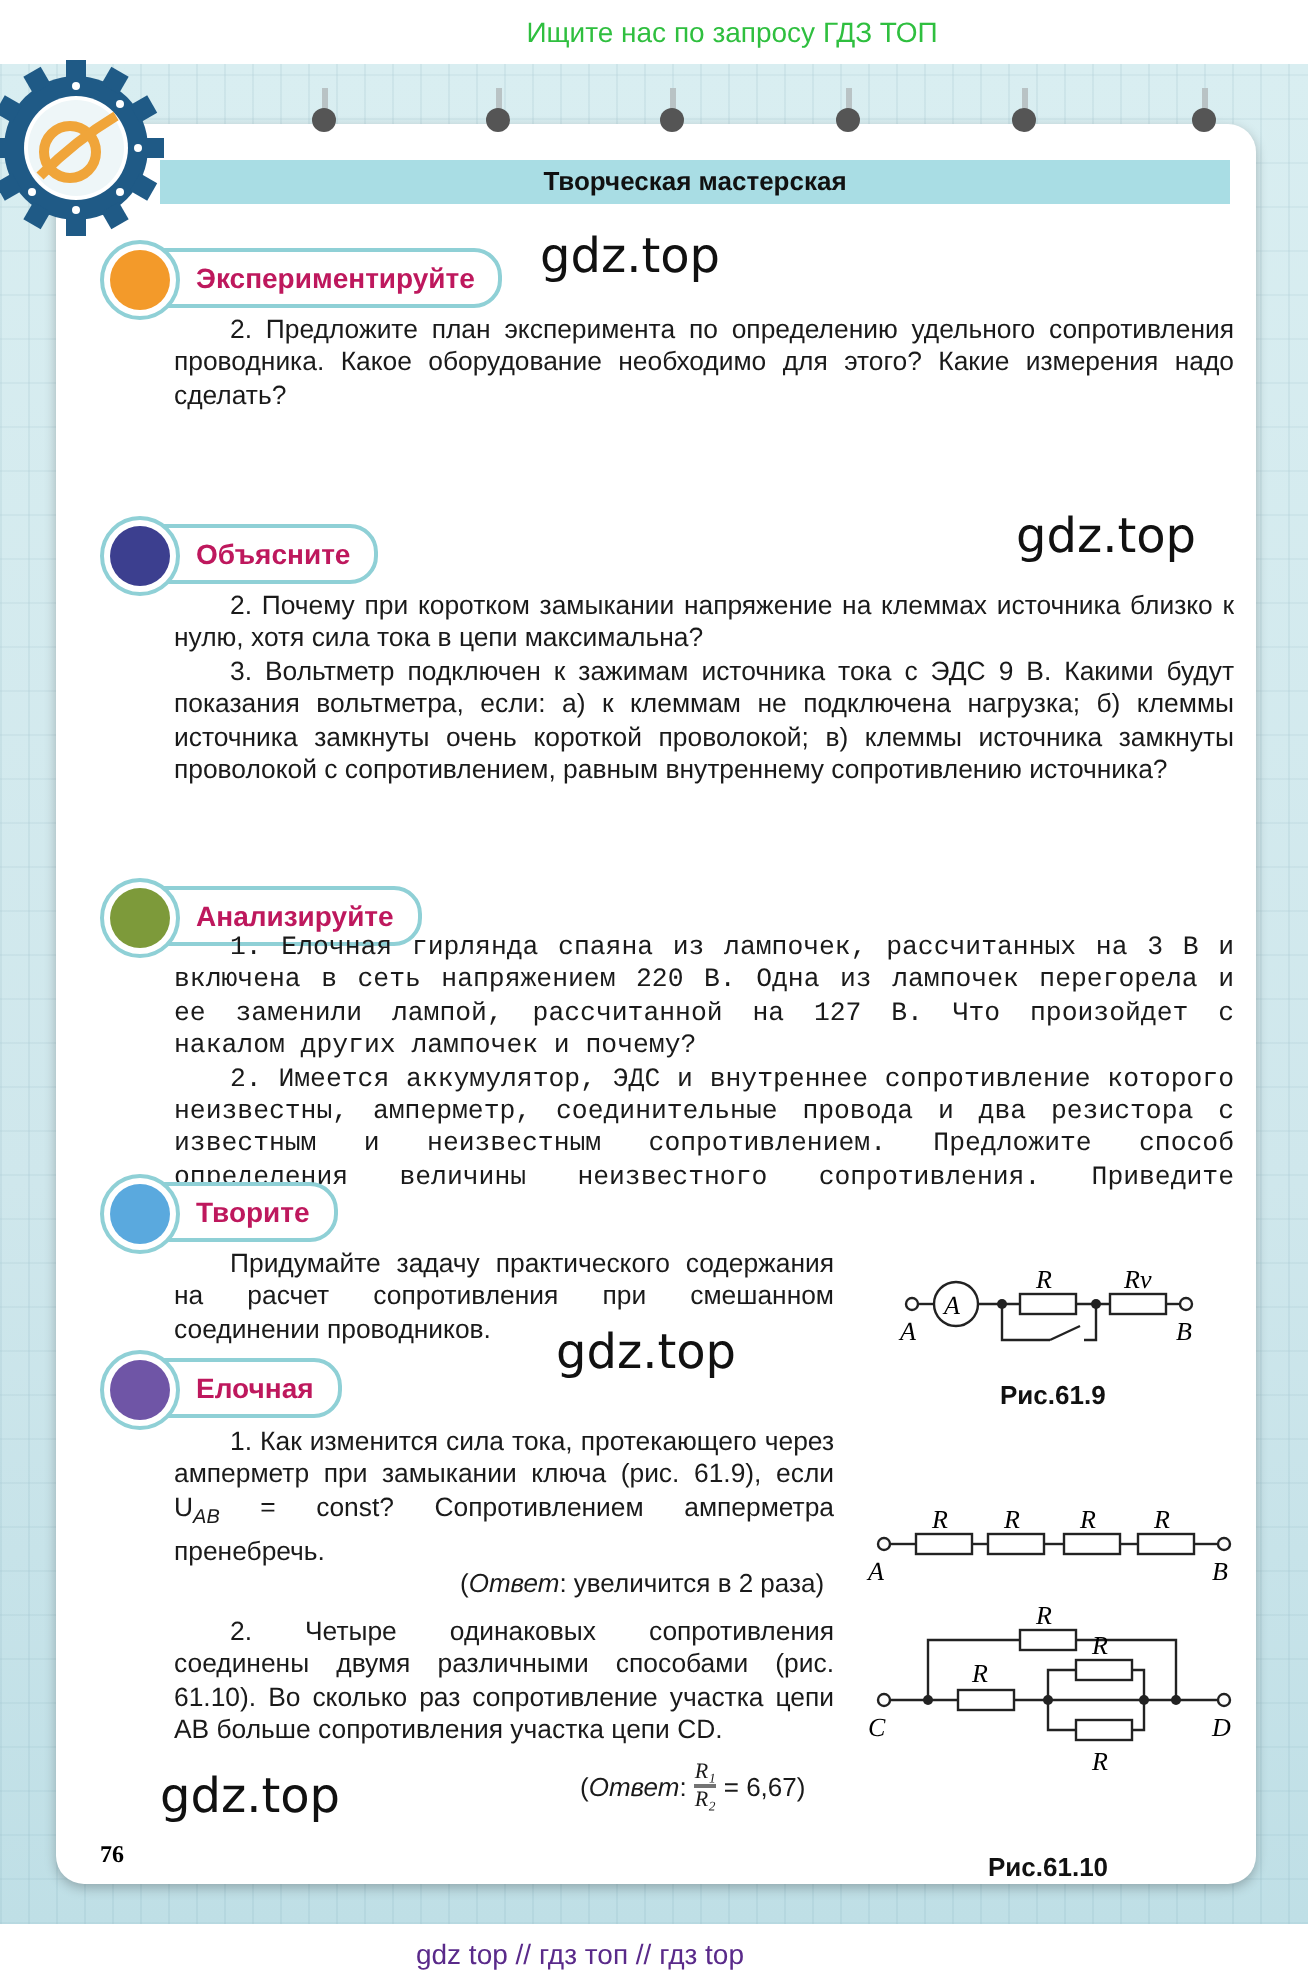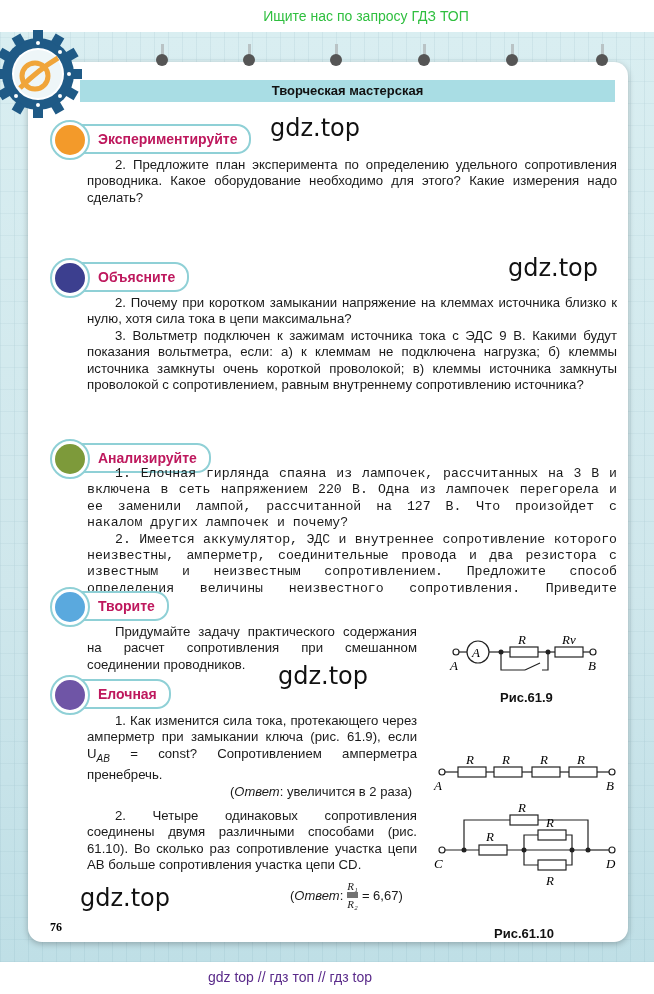--- a/index.html
+++ b/index.html
@@ -149,21 +149,21 @@
 <div class="txt" style="left:87px;top:713px;width:330px;">
   <p><span>1. Как изменится сила тока, протекающего через амперметр при замыкании ключа (рис. 61.9), если U</span><sub style="font-size:10px;font-style:italic">AB</sub><span> = const? Сопротивлением амперметра пренебречь.</span></p>
 </div>
 <div class="answer" style="left:230px;top:784px;">(<i>Ответ</i><span>: увеличится в 2 раза)</span></div>
 <div class="txt" style="left:87px;top:808px;width:330px;">
   <p>2. Четыре одинаковых сопротивления соединены двумя различными способами (рис. 61.10). Во сколько раз сопротивление участка цепи AB больше сопротивления участка цепи CD.</p>
 </div>
 <div class="answer" style="left:290px;top:880px;display:flex;align-items:center;gap:4px;">
   <span>(<i>Ответ</i>:</span>
   <span style="display:inline-flex;flex-direction:column;align-items:center;font-family:'Liberation Serif',serif;font-style:italic;font-size:11px;line-height:12px;">
-    <span style="border-bottom:6px solid #737373">R₁</span>
+    <span style="border-bottom:2px solid #737373">R₁</span>
     <span>R₂</span>
   </span>
   <span>= 6,67)</span>
 </div>
 <div class="wm" style="left:80px;top:884px;">gdz.top</div>
 
 <svg style="position:absolute;left:440px;top:630px;" width="170" height="50">
   <g stroke="#222" stroke-width="1.2" fill="none">
     <circle cx="16" cy="22" r="3" fill="#fff"></circle>
     <line x1="19" y1="22" x2="27" y2="22"></line>

